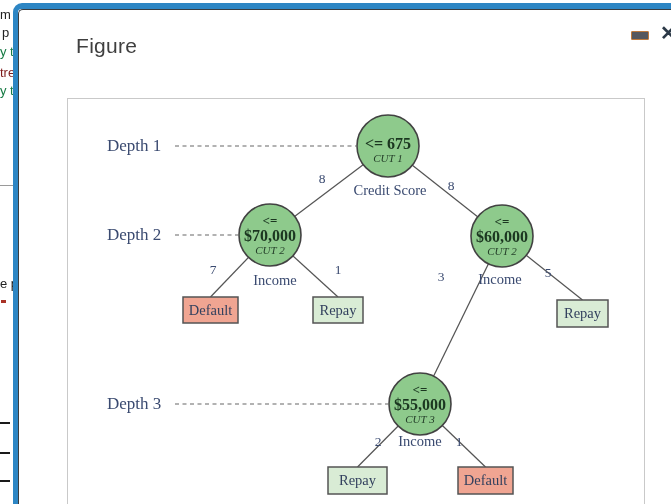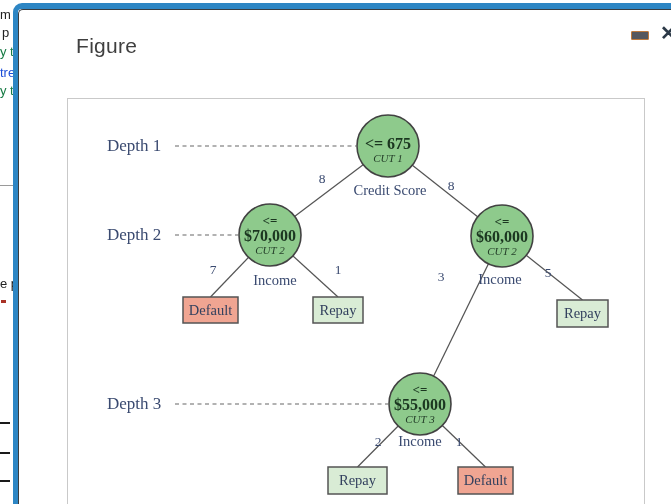--- a/index.html
+++ b/index.html
@@ -48,21 +48,21 @@
   .t-num{font-family:"Liberation Serif",serif;font-size:13.5px;fill:#3a4a70;text-anchor:middle;}
   .t-leaf{font-family:"Liberation Serif",serif;font-size:14.5px;fill:#33415e;text-anchor:middle;}
 </style>
 </head>
 <body>
 
 <div id="bg-layer">
     <span class="bg-frag" style="left: 0px; top: 8px; color: rgb(34, 34, 34);">m</span>
     <span class="bg-frag" style="left: 2px; top: 26px; color: rgb(34, 34, 34);">p</span>
     <span class="bg-frag" style="left: 0px; top: 45px; color: rgb(21, 122, 67);">y t</span>
-    <span class="bg-frag" style="left: 0px; top: 66px; color: #1d4ed8;">tre</span>
+    <span class="bg-frag" style="left: 0px; top: 66px; color: #7f1d1d;">tre</span>
     <span class="bg-frag" style="left: 0px; top: 84px; color: rgb(21, 122, 67);">y t</span>
     <span class="bg-frag" style="left: 0px; top: 277px; color: rgb(34, 34, 34);">e p</span>
     <div class="bg-rule" style="left: 0px; top: 185px; width: 13px; height: 1px; background: rgb(154, 154, 154);"></div>
     <div class="bg-rule" style="left: 1px; top: 300px; width: 5px; height: 3px; background: rgb(169, 50, 38);"></div>
     <div class="bg-rule" style="left: 0px; top: 422px; width: 10px; height: 2px; background: rgb(26, 26, 26);"></div>
     <div class="bg-rule" style="left: 0px; top: 452px; width: 10px; height: 2px; background: rgb(26, 26, 26);"></div>
     <div class="bg-rule" style="left: 0px; top: 480px; width: 10px; height: 2px; background: rgb(26, 26, 26);"></div>
   </div>
 
 <div class="modal-frame">

